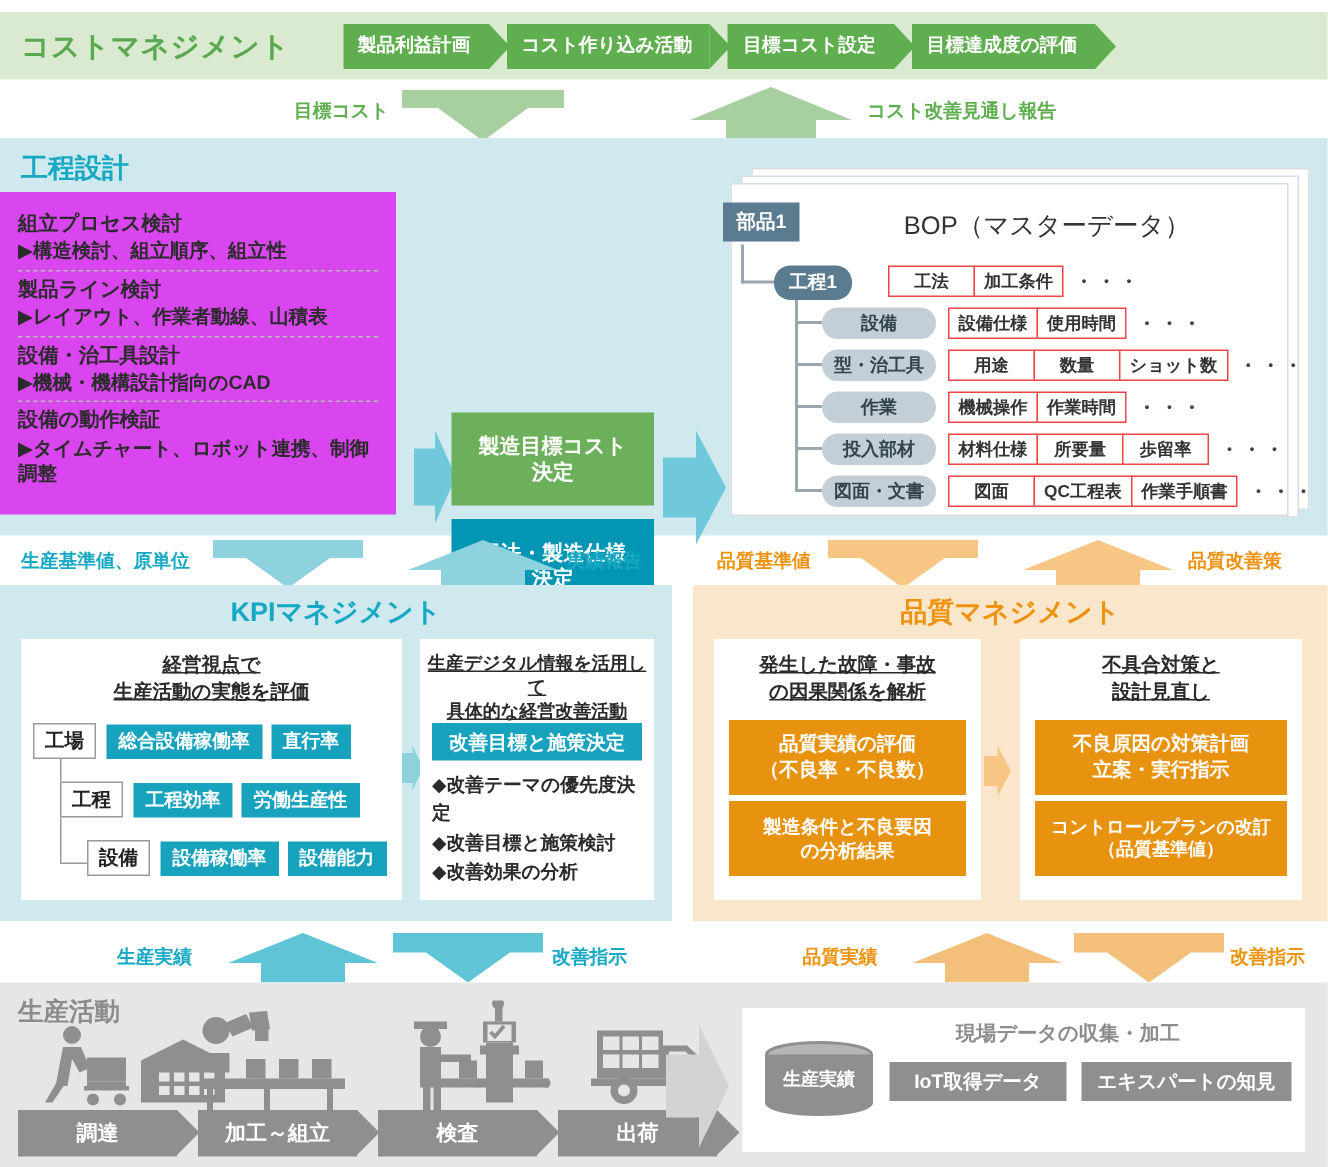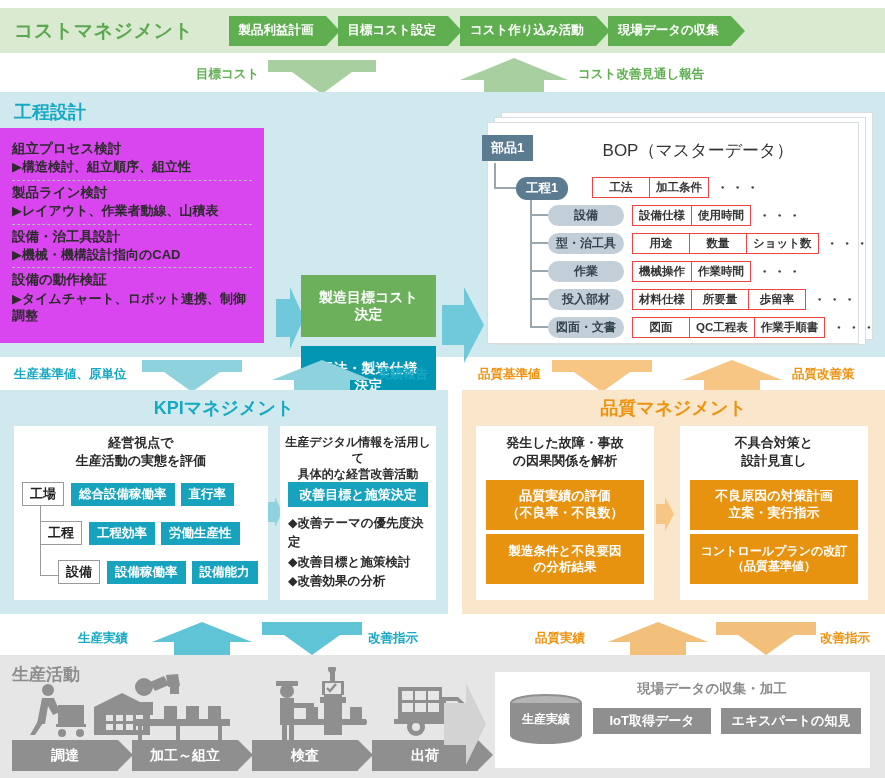--- a/index.html
+++ b/index.html
@@ -125,21 +125,21 @@
     position: absolute; left: 0; top: 6px; width: 448px; text-align: center;
     font-size: 18px; font-weight: bold; color: #17a9c4;
   }
   .kpi-card {
     position: absolute; background: #fff;
   }
   #kpi-card-left { left: 14px; top: 36px; width: 254px; height: 174px; }
   #kpi-card-right { left: 280px; top: 36px; width: 156px; height: 174px; }
   .card-head {
     text-align: center; font-size: 13px; font-weight: bold; color: #2b2b2b;
-    line-height: 1.35; padding: 8px 4px 6px;
+    line-height: 1.35; padding: 8px 4px 6px; text-decoration: underline;
   }
   .kpi-tier { position: absolute; display: flex; align-items: center; }
   .tier-tag {
     border: 1px solid #9a9a9a; background: #fff; color: #222;
     font-size: 13px; font-weight: bold; padding: 2px 7px; margin-right: 7px;
     white-space: nowrap;
   }
   .tier-pill {
     background: #17a2bd; color: #fff; font-size: 12.5px; font-weight: bold;
     padding: 3px 8px; margin-right: 6px; white-space: nowrap;
@@ -218,23 +218,23 @@
 </style>
 </head>
 <body>
 
 <div class="page">
 
   <div class="cost-band">
     <div class="cost-title">コストマネジメント</div>
     <div class="cost-chevrons">
       <div class="chev">製品利益計画</div>
+      <div class="chev">コスト作り込み活動</div>
       <div class="chev">目標コスト設定</div>
-      <div class="chev">コスト作り込み活動</div>
-      <div class="chev">現場データの収集</div>
+      <div class="chev">目標達成度の評価</div>
     </div>
   </div>
 
   <div class="bigarrow" style="left:268px; top:58px;">
     <svg width="108" height="36" viewBox="0 0 108 36">
       <polygon points="0,2 108,2 108,14 84,14 54,36 24,14 0,14" fill="#a8cfa0"></polygon>
     </svg>
   </div>
   <div class="arrow-label" style="left:196px; top:66px; color:#5faf50;">目標コスト</div>
 

